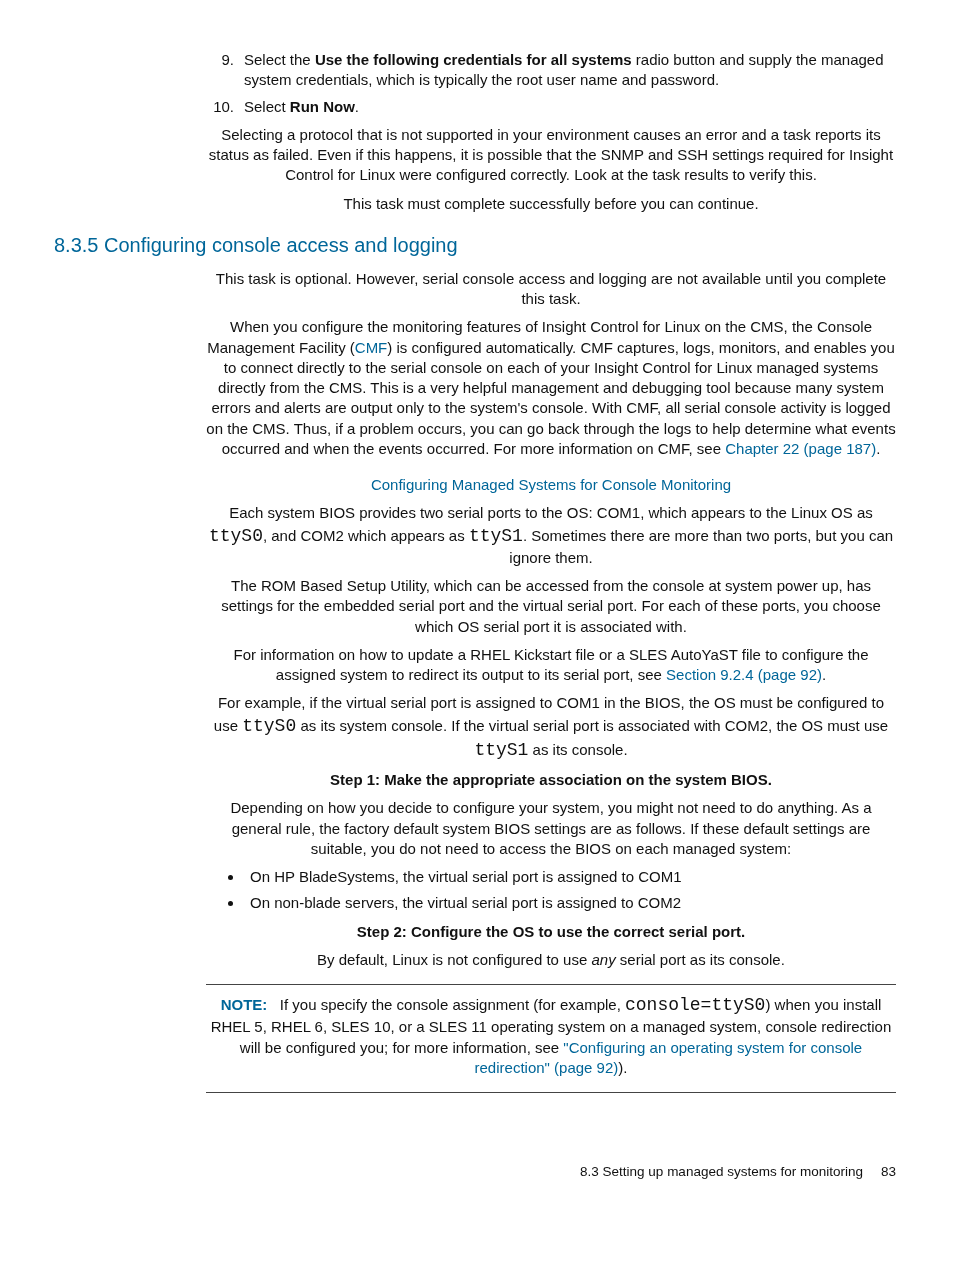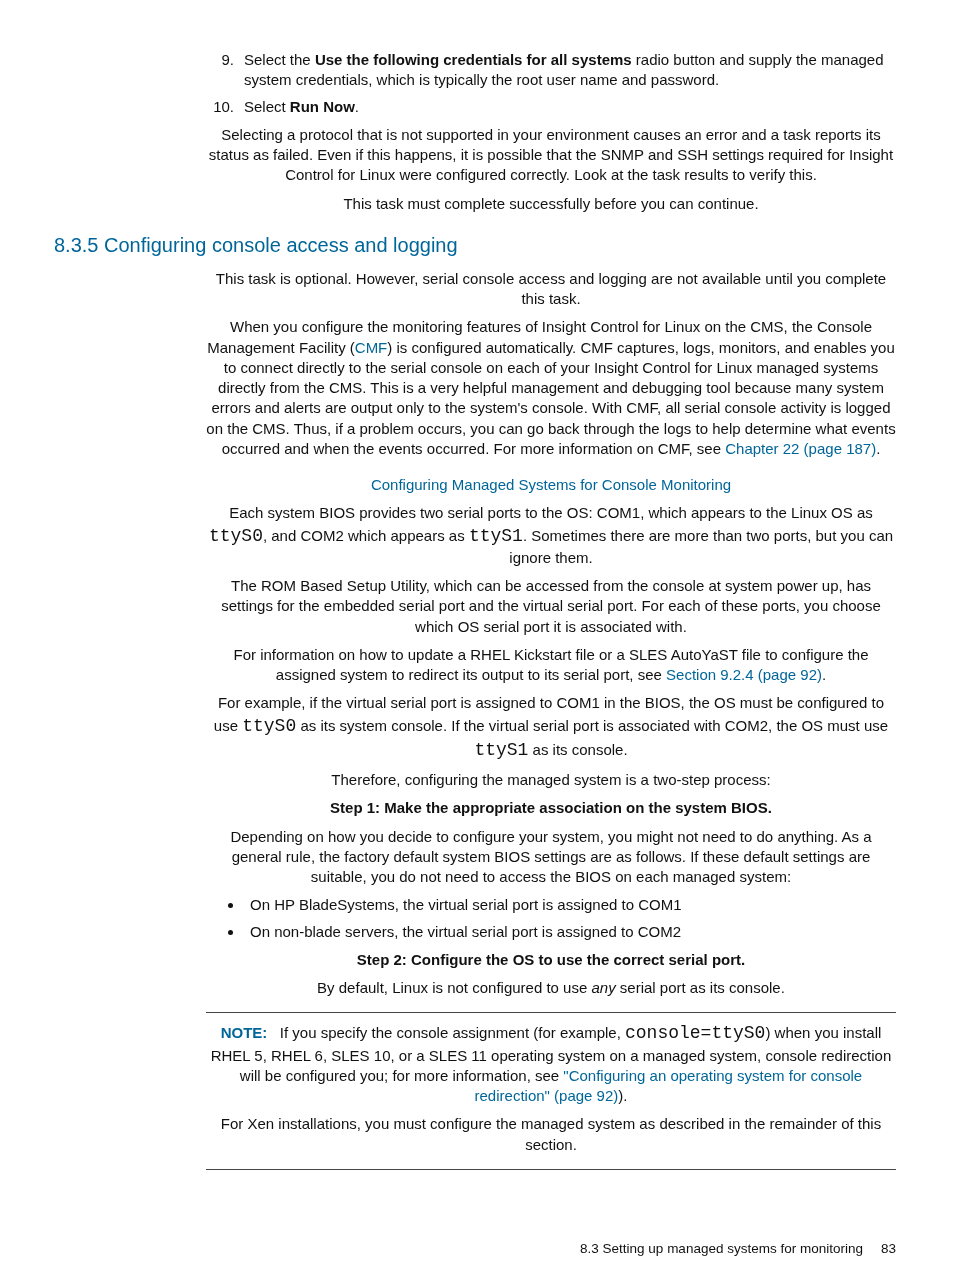--- a/index.html
+++ b/index.html
@@ -79,40 +79,38 @@
   <p>The ROM Based Setup Utility, which can be accessed from the console at system power up, has settings for the embedded serial port and the virtual serial port. For each of these ports, you choose which OS serial port it is associated with.</p>
 
   <p>
     <span>For information on how to update a RHEL Kickstart file or a SLES AutoYaST file to configure the assigned system to redirect its output to its serial port, see </span><a class="link">Section 9.2.4 (page 92)</a><span>.</span>
   </p>
 
   <p>
     <span>For example, if the virtual serial port is assigned to COM1 in the BIOS, the OS must be configured to use </span><code>ttyS0</code><span> as its system console. If the virtual serial port is associated with COM2, the OS must use </span><code>ttyS1</code><span> as its console.</span>
   </p>
 
-  <p>Therefore, configuring the managed system is a two-step process:</p>
 
   <p><b>Step 1: Make the appropriate association on the system BIOS.</b></p>
 
   <p>Depending on how you decide to configure your system, you might not need to do anything. As a general rule, the factory default system BIOS settings are as follows. If these default settings are suitable, you do not need to access the BIOS on each managed system:</p>
 
   <ul class="bullets">
     <li>On HP BladeSystems, the virtual serial port is assigned to COM1</li>
     <li>On non-blade servers, the virtual serial port is assigned to COM2</li>
   </ul>
 
   <p><b>Step 2: Configure the OS to use the correct serial port.</b></p>
 
   <p>
     <span>By default, Linux is not configured to use </span><em>any</em><span> serial port as its console.</span>
   </p>
 
   <hr class="note-rule">
   <p>
     <span class="note-label">NOTE:</span>&nbsp;&nbsp;&nbsp;<span>If you specify the console assignment (for example, </span><code>console=ttyS0</code><span>) when you install RHEL 5, RHEL 6, SLES 10, or a SLES 11 operating system on a managed system, console redirection will be configured you; for more information, see </span><a class="link">"Configuring an operating system for console redirection" (page 92)</a><span>).</span>
   </p>
-  <p>For Xen installations, you must configure the managed system as described in the remainder of this section.</p>
   <hr class="note-rule">
 </div>
 
 <div class="footer">
   <span>8.3 Setting up managed systems for monitoring</span><span class="pn">83</span>
 </div>
 
 </body></html>

